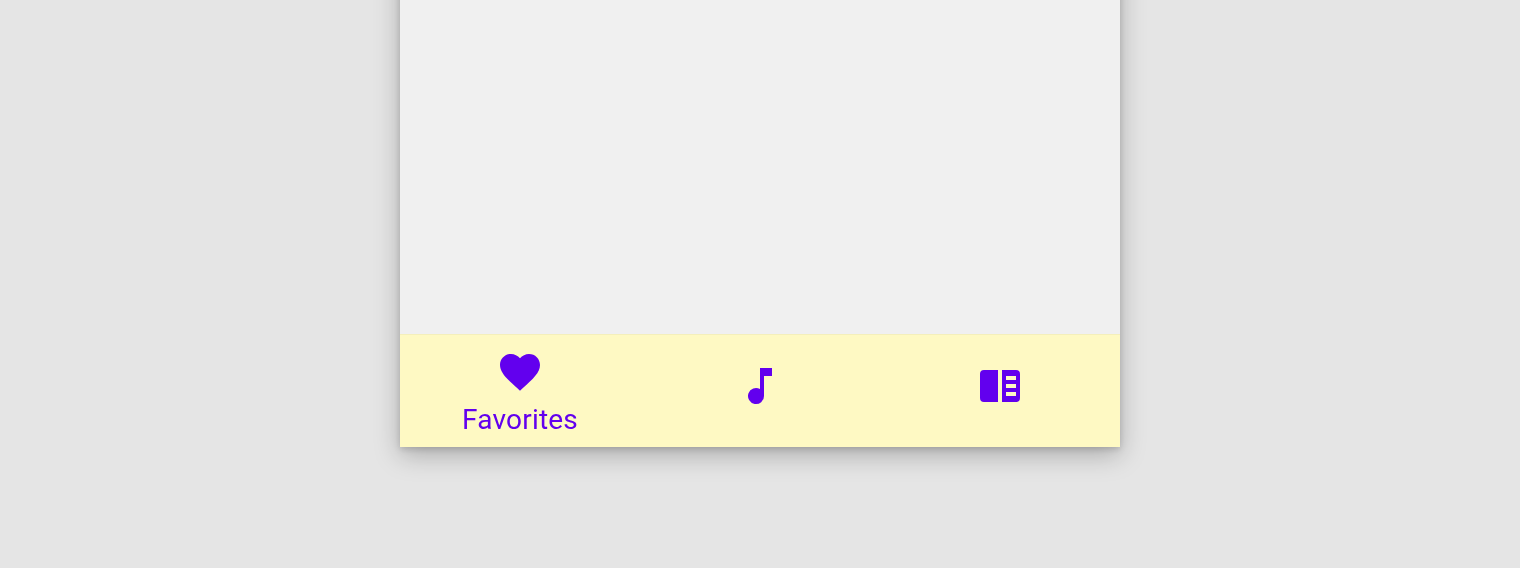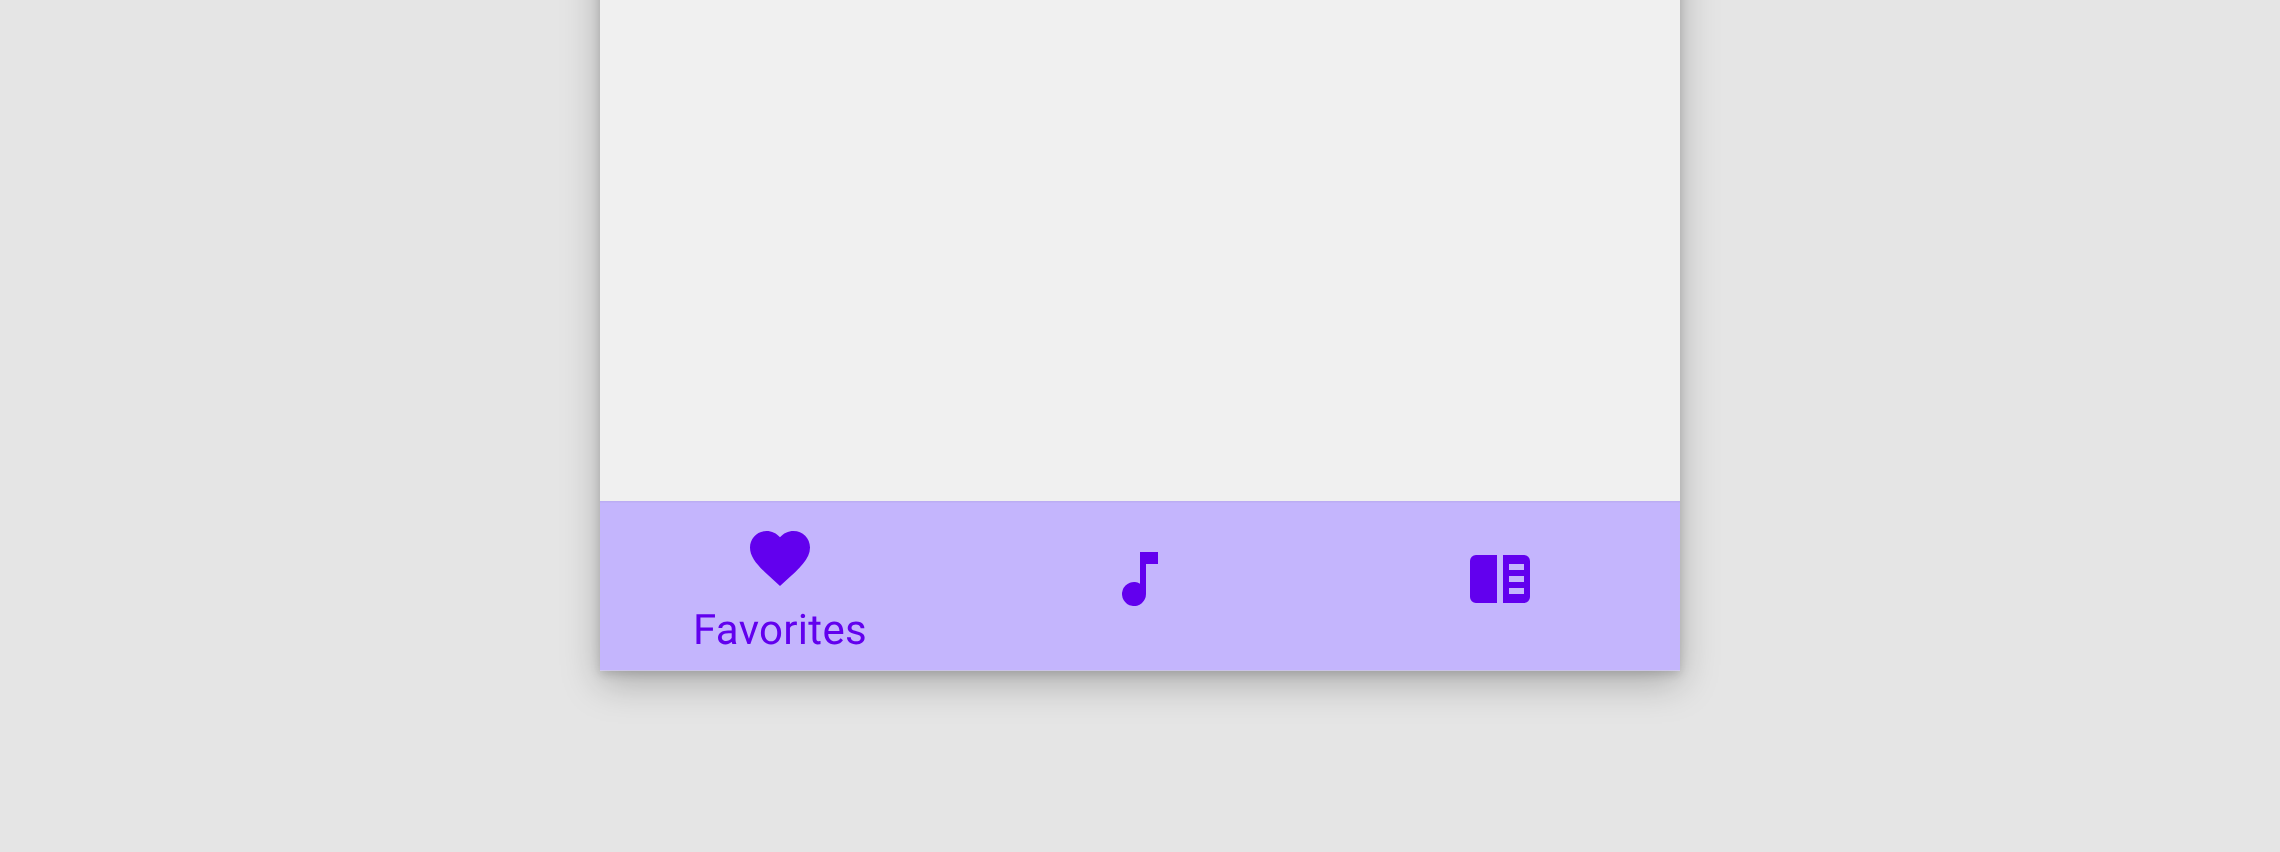--- a/index.html
+++ b/index.html
@@ -20,21 +20,21 @@
     box-shadow: 0 8px 24px rgba(0,0,0,0.25), 0 2px 6px rgba(0,0,0,0.15);
     display: flex;
     flex-direction: column;
   }
   .content {
     flex: 1;
     background: #f0f0f0;
   }
   .bottom-nav {
     height: 113px;
-    background: #c4b5fd;
+    background: #fef9c3;
     display: flex;
     border-top: 1px solid rgba(0,0,0,0.04);
   }
   .nav-item {
     flex: 1;
     display: flex;
     flex-direction: column;
     align-items: center;
     justify-content: center;
     cursor: pointer;

